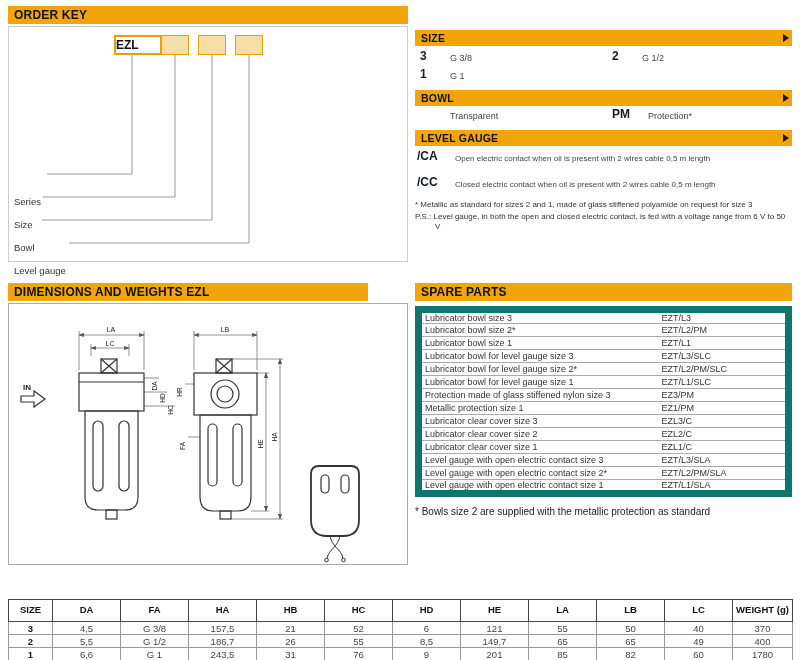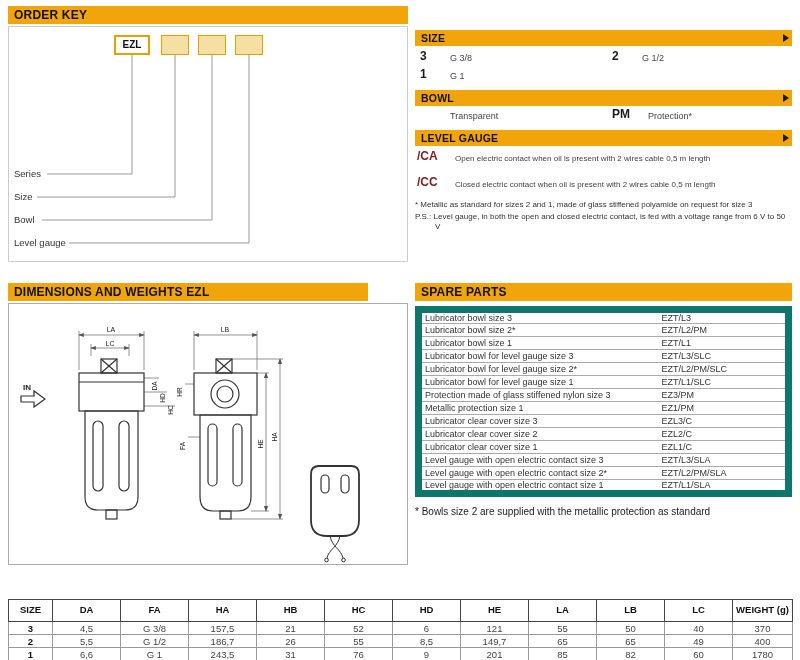--- a/index.html
+++ b/index.html
@@ -9,29 +9,29 @@
   
   .bar { position:absolute; background:#F2A50A; color:#111; font-weight:bold; font-size:12px;
          height:18px; line-height:18px; padding-left:6px; letter-spacing:.2px; }
   .bar.small { height:16px; line-height:16px; font-size:10.5px; }
   .tri { position:absolute; right:3px; top:50%; transform:translateY(-50%); width:0; height:0;
          border-left:6px solid #1a1a1a; border-top:4px solid transparent; border-bottom:4px solid transparent; }
 
   
   .okbox { position:absolute; left:8px; top:26px; width:400px; height:236px; border:1px solid #ccc; }
   .oklines { position:absolute; left:0; top:0; }
-  .code-box { position:absolute; left:105px; top:8px; width:36px; height:20px; border:2px solid #E8A000;
-              background:#fff; font-weight:bold; font-size:10px; text-align:center; line-height:16px; color:#111; }
+  .code-box { position:absolute; left:105px; top:8px; width:48px; height:20px; border:2px solid #E8A000;
+              background:#fff; font-weight:bold; font-size:12px; text-align:left; line-height:16px; color:#111; }
   .opt-box { position:absolute; top:8px; width:28px; height:20px; background:#F6DFA2; border:1px solid #E8A000; }
-  .ok-label { position:absolute; left:5px; font-size:9.5px; color:#333; background:#fff; padding-right:2px; }
+  .ok-label { position:absolute; left:5px; font-size:9.5px; color:#333; background:#fff; padding-right:2px;margin-top:28px; }
 
   
   .opt-code { position:absolute; font-size:12px; font-weight:bold; color:#1a1a1a; }
   .opt-val  { position:absolute; font-size:9px; color:#444; }
-  .lg-code  { position:absolute; font-size:12px; font-weight:bold; color:#7f1d1d; }
+  .lg-code  { position:absolute; font-size:12px; font-weight:bold; color:#0f172a; }
   .lg-desc  { position:absolute; font-size:8px; color:#444; width:332px; }
   .note { position:absolute; font-size:8px; color:#333; line-height:1.3; }
   .hang { padding-left:20px; text-indent:-20px; }
 
   
   .drawbox { position:absolute; left:8px; top:303px; width:400px; height:262px; border:1px solid #aaa; }
 
   
   .sp-table { position:absolute; left:415px; top:306px; width:377px; border-collapse:collapse;
               border:7px solid #0f766e; }

